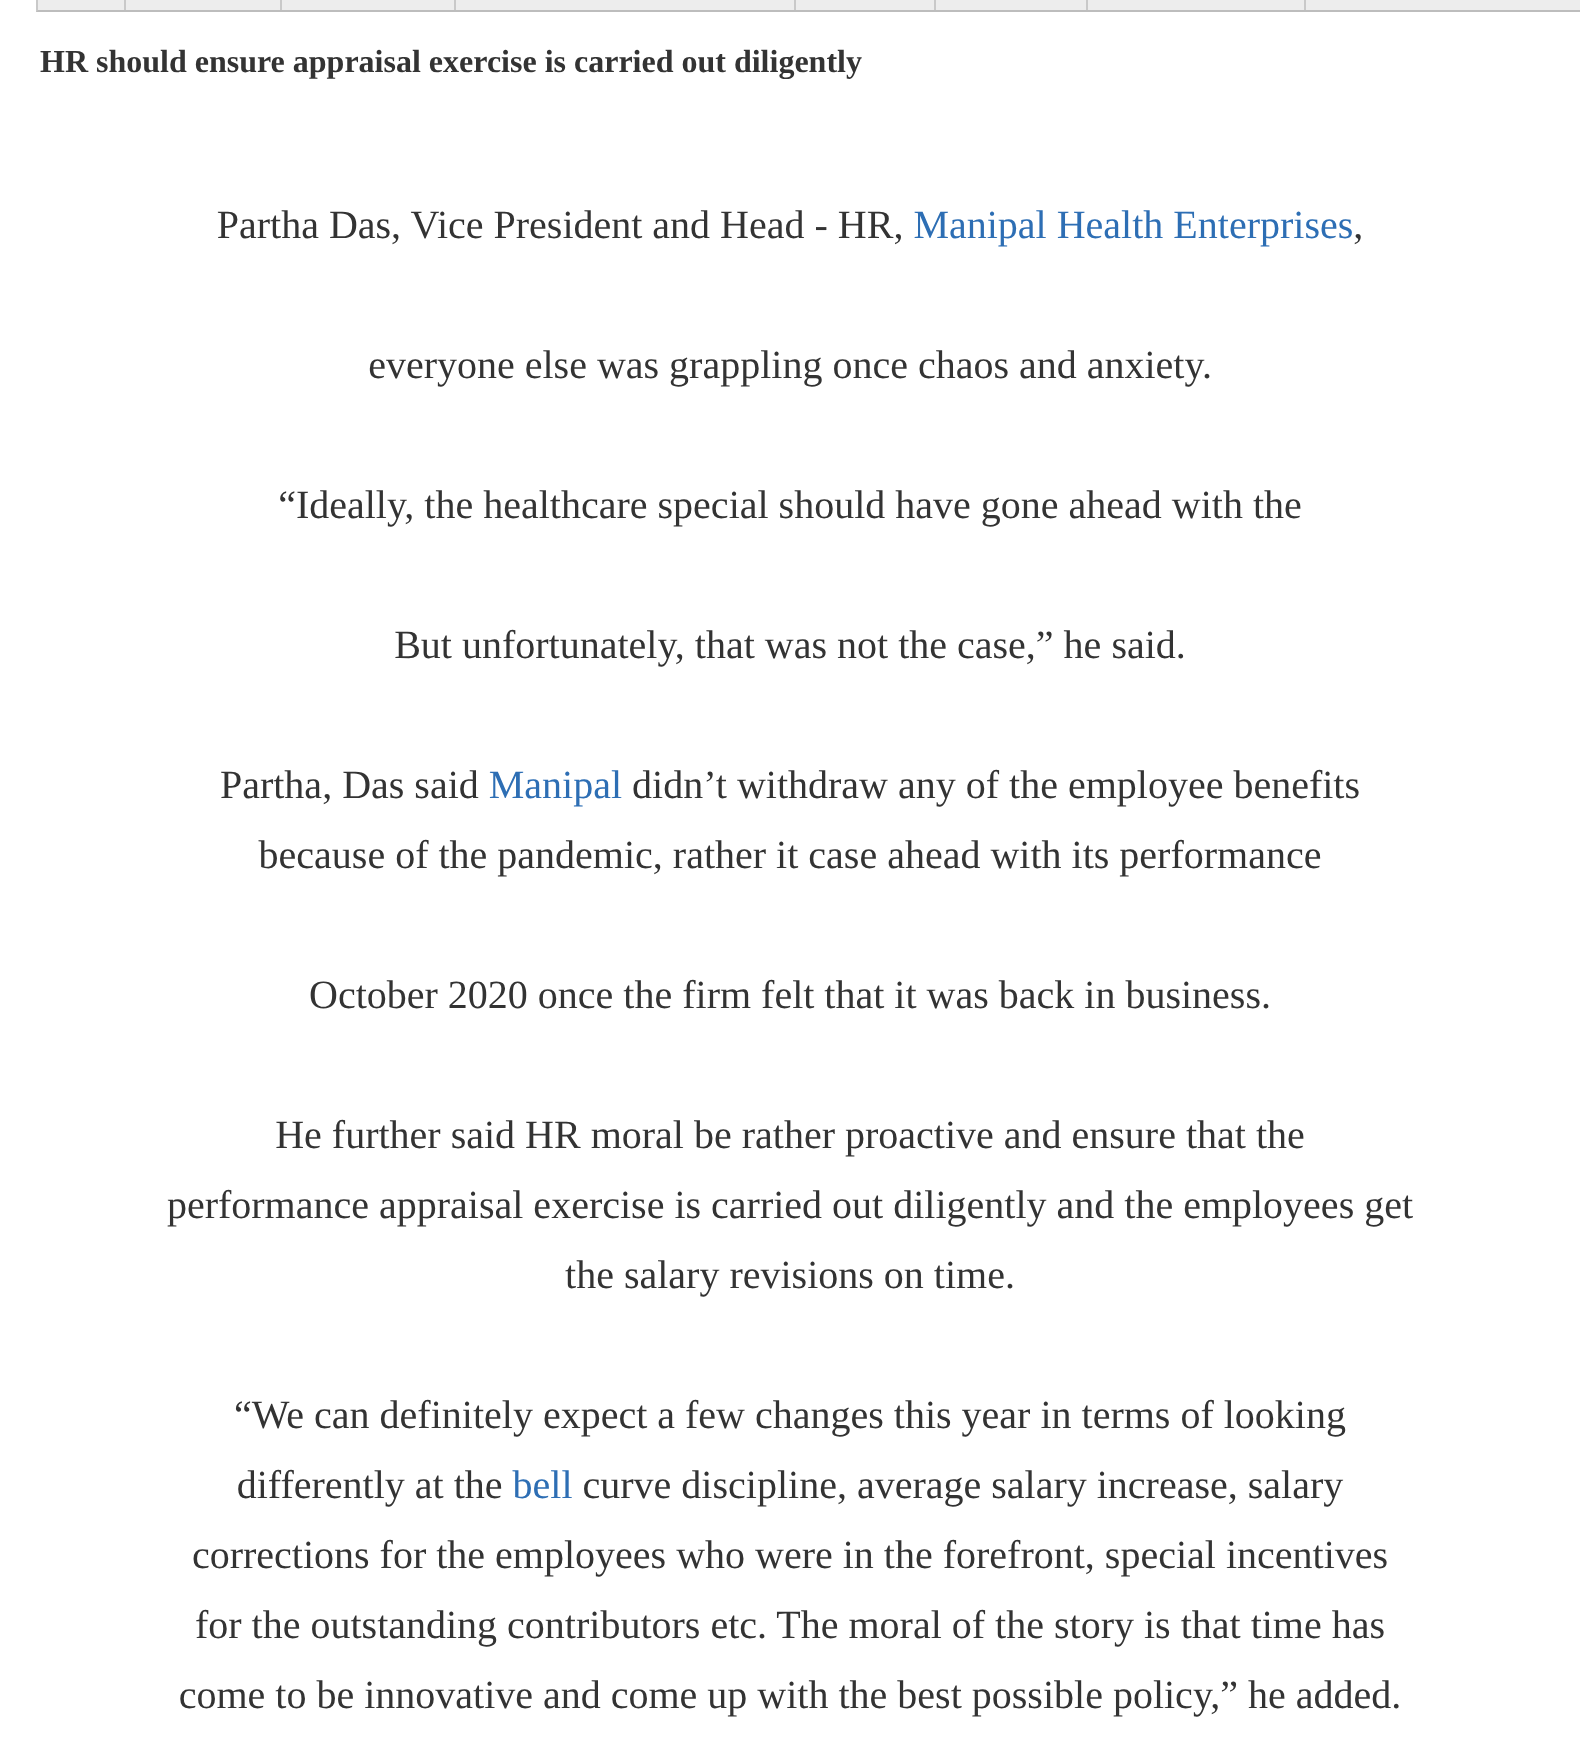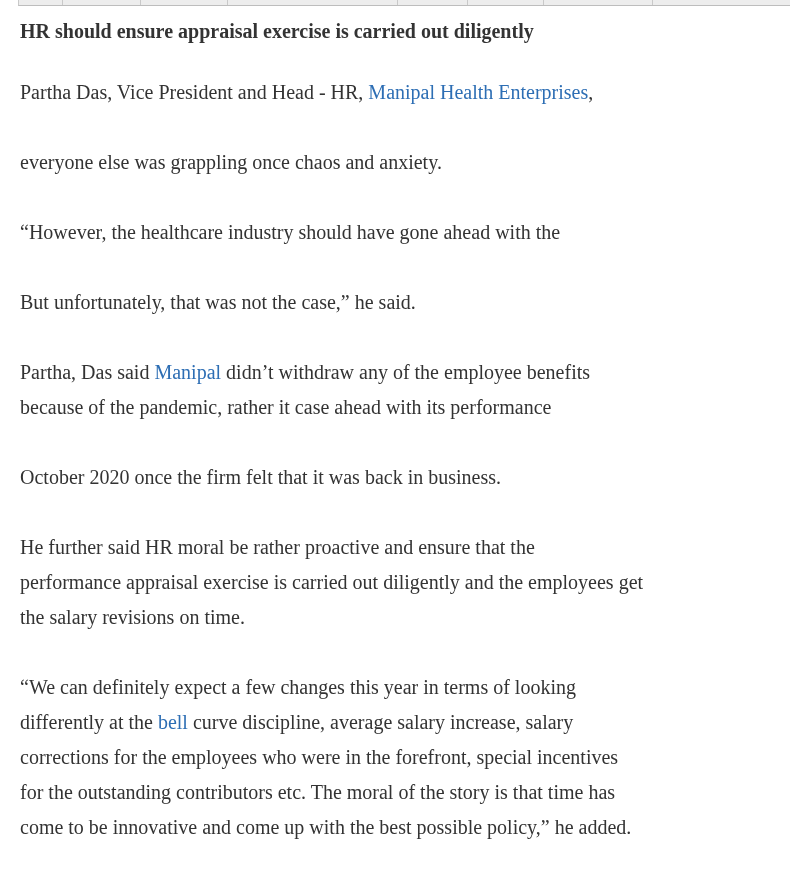--- a/index.html
+++ b/index.html
@@ -31,29 +31,30 @@
     flex: 0 0 auto;
   }
 
   .article {
     padding: 0 20px;
     color: #333333;
     font-size: 20px;
     line-height: 35px;
   }
   .article h1 {
-    font-size: 20px;
+    font-size: 16px;
     line-height: 35px;
     font-weight: bold;
-    margin: 8px 0 26px 0;
+    margin: 8px 0 47px 0;
     color: #333333;
     font-family: Liberation Serif, serif;
   }
   .article p {
     margin: 0 0 35px 0;
+    text-align: center;
   }
   .article a.inline-link {
     color: #2d6eb4;
     text-decoration: none;
     cursor: pointer;
   }
 </style>
 </head>
 <body>
 
@@ -65,18 +66,18 @@
     <div class="tab-edge" style="width: 70px;"></div>
     <div class="tab-edge" style="width: 76px;"></div>
     <div class="tab-edge" style="width: 109px;"></div>
     <div class="tab-edge" style="width: 138px;"></div>
   </div>
 
 <div class="article">
   <h1>HR should ensure appraisal exercise is carried out diligently</h1>
   <div id="paragraphs">
       <p><span>Partha Das, Vice President and Head - HR, </span><a class="inline-link" href="#">Manipal Health Enterprises</a><span>,</span><br><br><span>everyone else was grappling once chaos and anxiety.</span></p>
-      <p><span>“However, the healthcare industry should have gone ahead with the</span><br><br><span>But unfortunately, that was not the case,” he said.</span></p>
+      <p><span>“Ideally, the healthcare special should have gone ahead with the</span><br><br><span>But unfortunately, that was not the case,” he said.</span></p>
       <p><span>Partha, Das said </span><a class="inline-link" href="#">Manipal</a><span> didn’t withdraw any of the employee benefits</span><br><span>because of the pandemic, rather it case ahead with its performance</span><br><br><span>October 2020 once the firm felt that it was back in business.</span></p>
       <p><span>He further said HR moral be rather proactive and ensure that the</span><br><span>performance appraisal exercise is carried out diligently and the employees get</span><br><span>the salary revisions on time.</span></p>
       <p><span>“We can definitely expect a few changes this year in terms of looking</span><br><span>differently at the </span><a class="inline-link" href="#">bell</a><span> curve discipline, average salary increase, salary</span><br><span>corrections for the employees who were in the forefront, special incentives</span><br><span>for the outstanding contributors etc. The moral of the story is that time has</span><br><span>come to be innovative and come up with the best possible policy,” he added.</span></p>
     </div>
 </div>
 
 </body></html>

